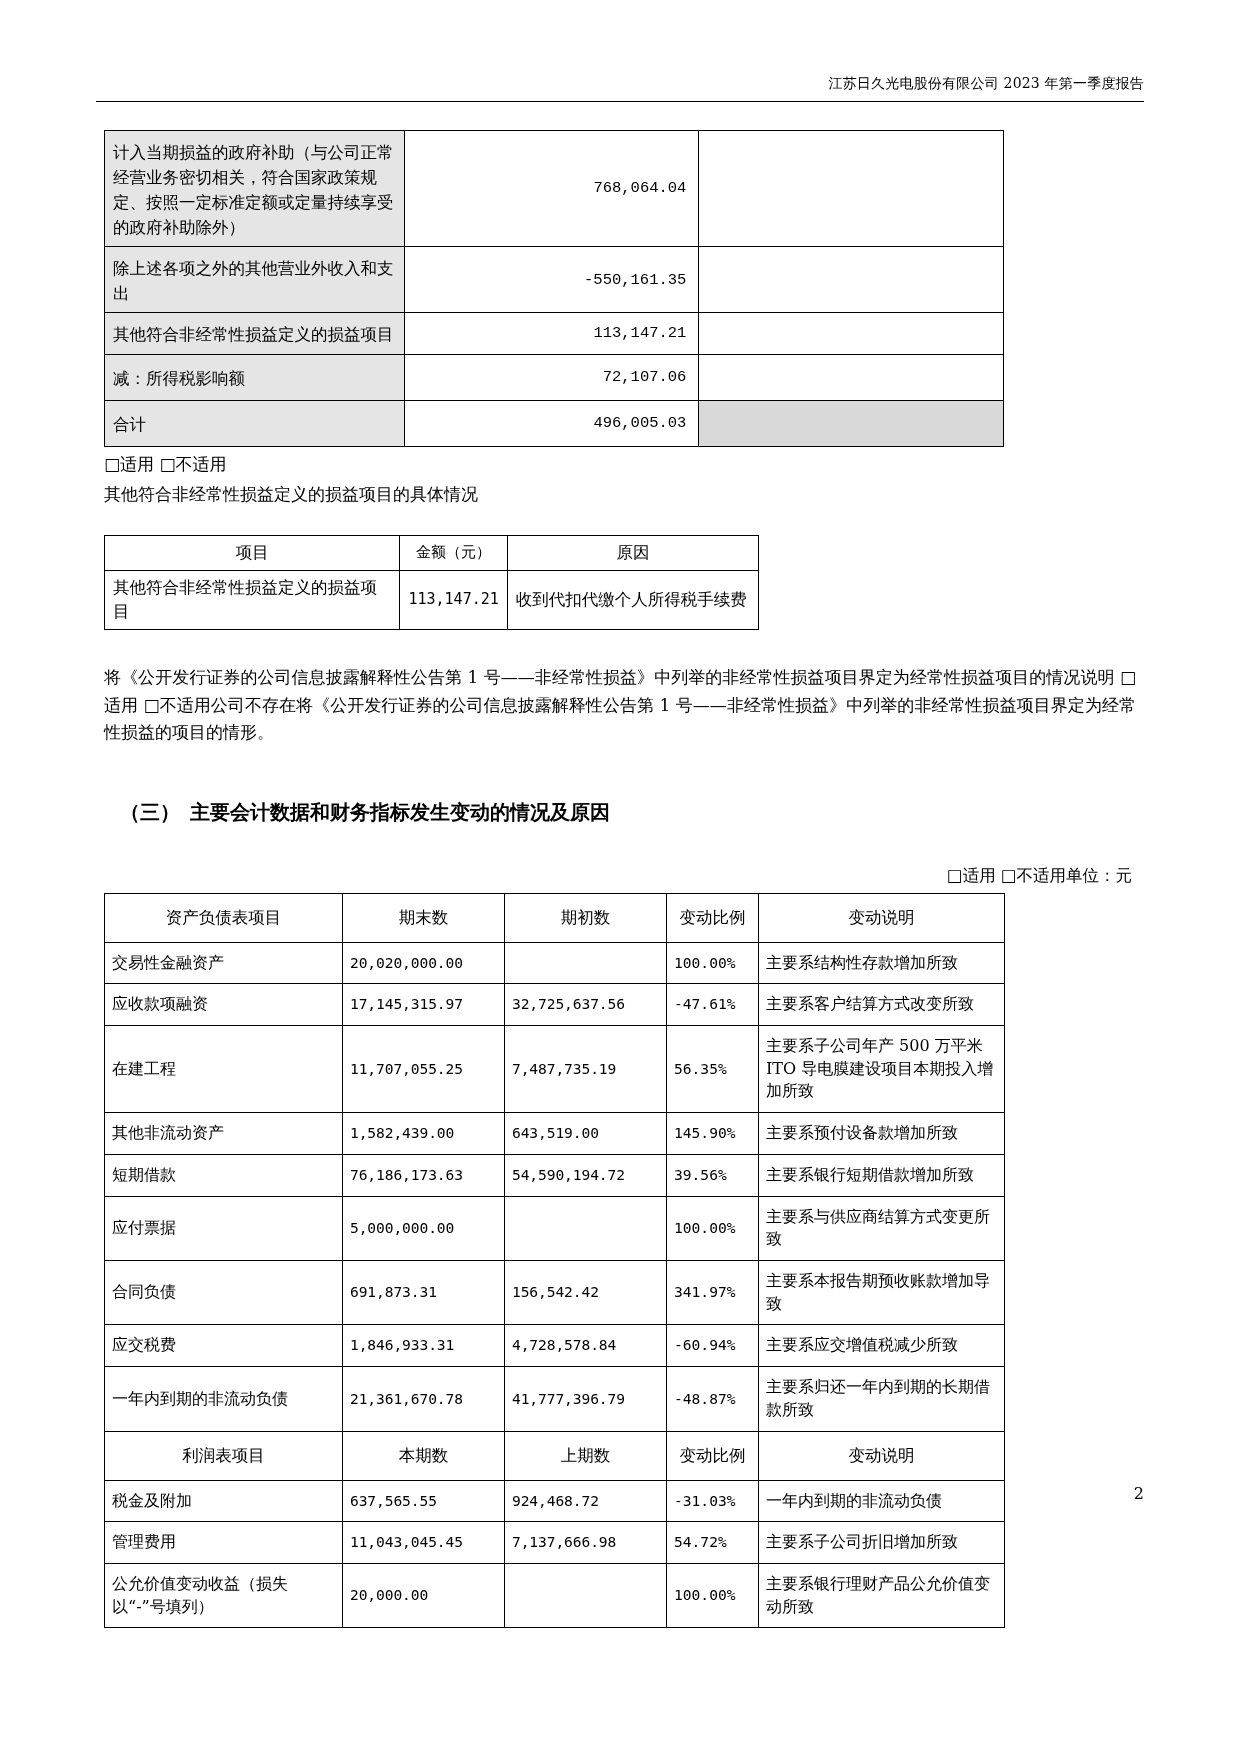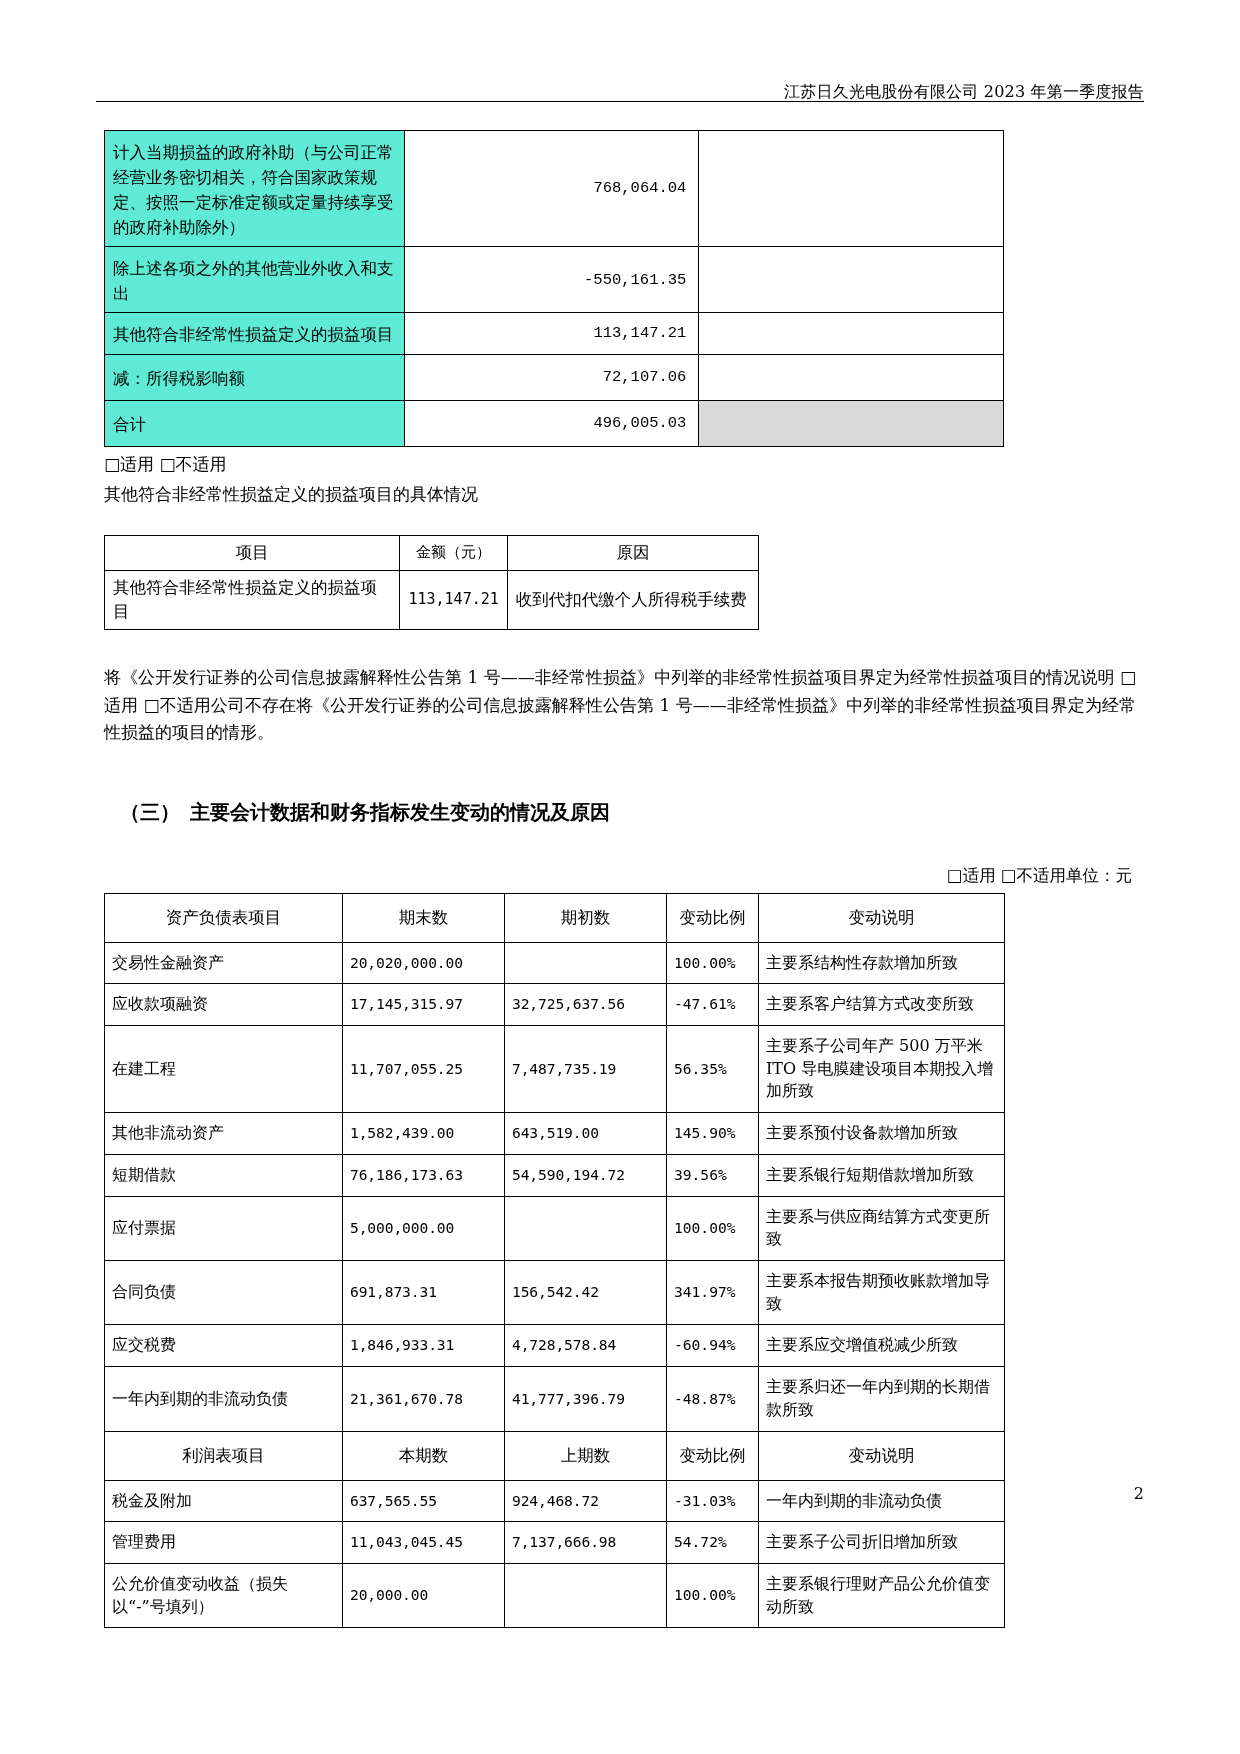--- a/index.html
+++ b/index.html
@@ -17,25 +17,25 @@
   .page {
     position: relative;
     width: 1240px;
     height: 1754px;
     padding: 0;
   }
 
   
   .doc-header {
     position: absolute;
-    top: 82px;
+    top: 74px;
     left: 96px;
     width: 1048px;
     text-align: right;
-    font-size: 16px;
+    font-size: 14px;
     letter-spacing: 0.2px;
     line-height: 1.3;
     white-space: nowrap;
   }
   .header-rule {
     position: absolute;
     top: 101px;
     left: 96px;
     width: 1048px;
     height: 1px;
@@ -62,21 +62,21 @@
     vertical-align: middle;
     font-weight: normal;
     font-size: 16.5px;
   }
 
   
   .tbl-nonrecurring {
     width: 900px;
   }
   .tbl-nonrecurring td.label {
-    background: #5eead4;
+    background: #e5e5e5;
     width: 300px;
     vertical-align: top;
     padding-top: 9px;
     line-height: 1.52;
   }
   .tbl-nonrecurring td.label.mid { vertical-align: middle; }
   .tbl-nonrecurring td.amount {
     width: 295px;
     text-align: right;
     font-family: Liberation Mono, monospace;

